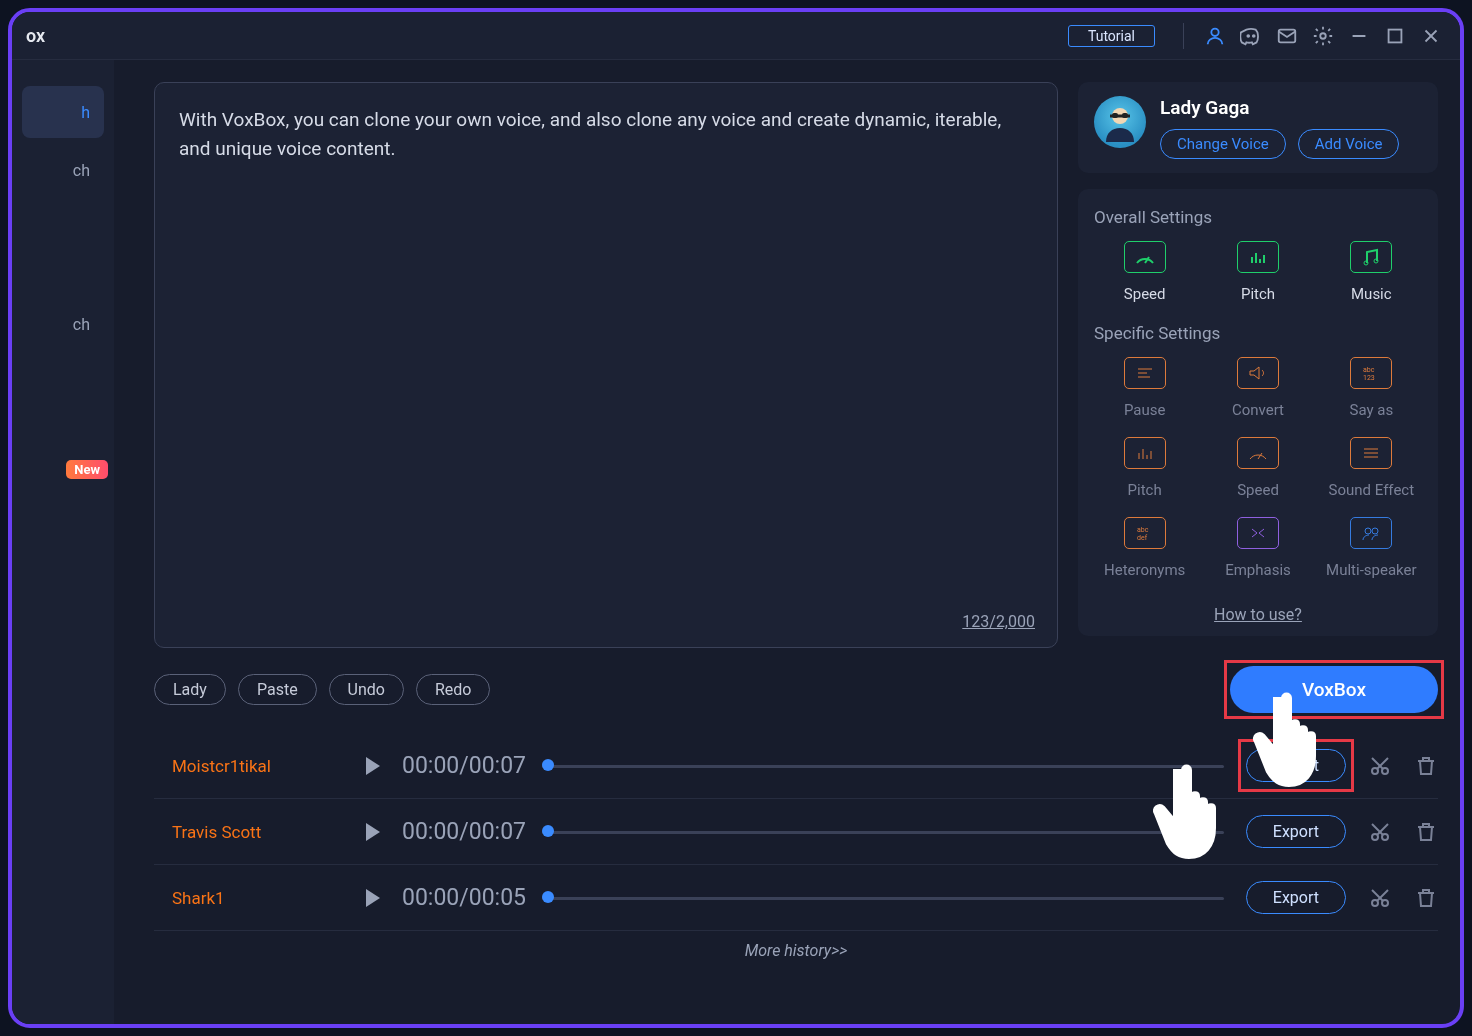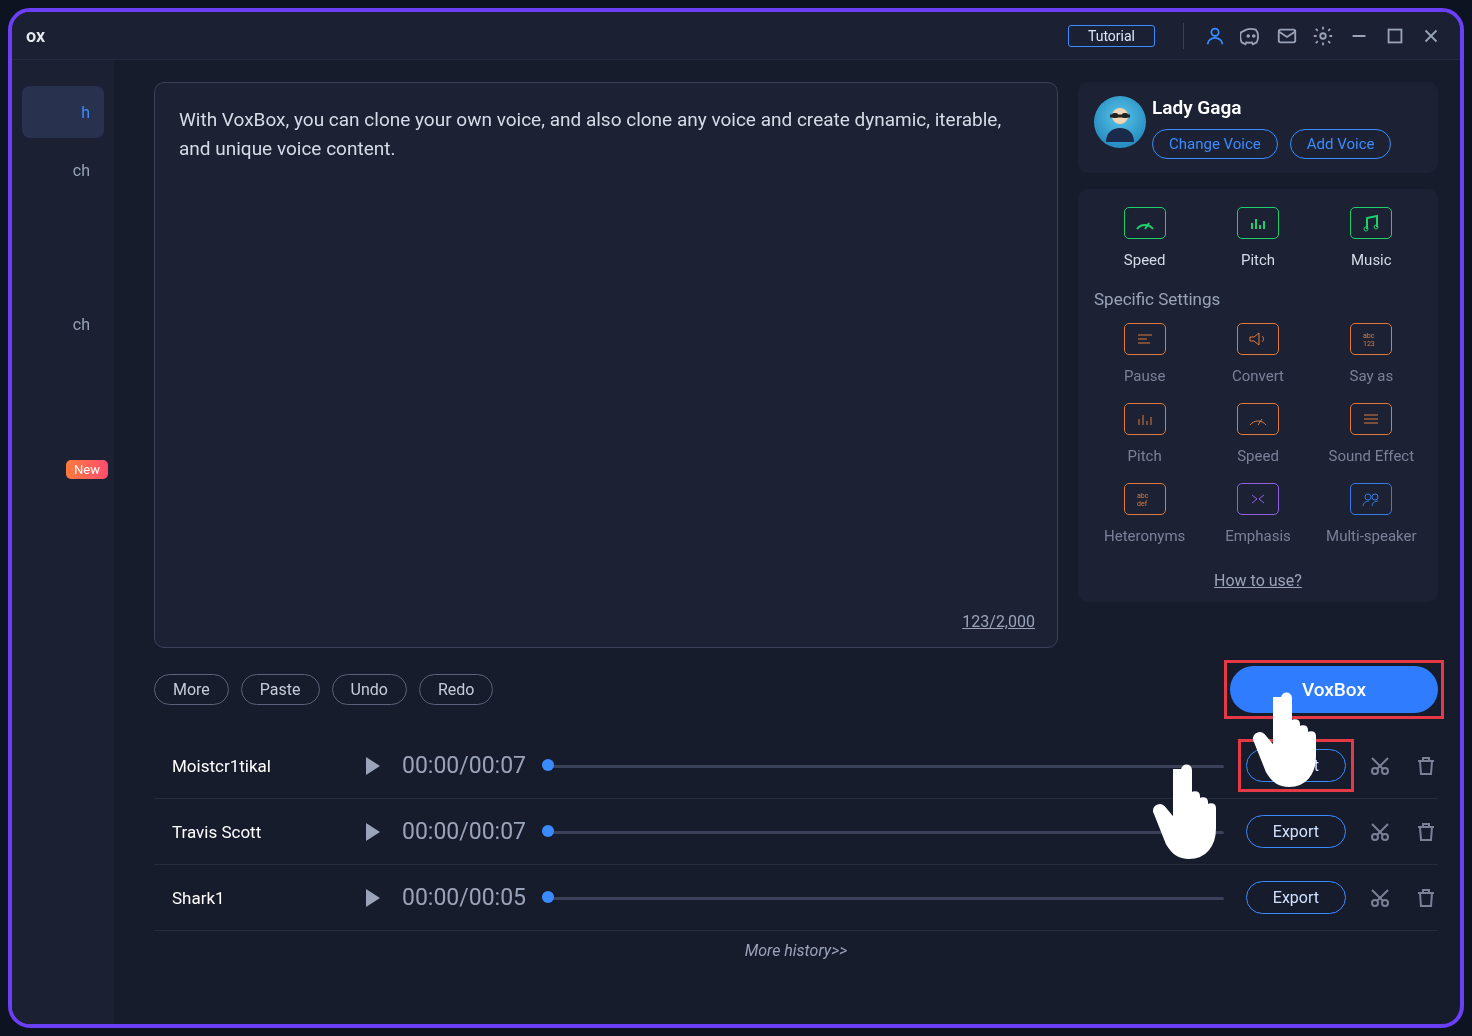--- a/index.html
+++ b/index.html
@@ -12,32 +12,32 @@
   .tb-icon { width:30px; height:30px; display:flex; align-items:center; justify-content:center; color:#9aa3b8; cursor:pointer; margin-left:6px; }
   .tb-icon svg { width:22px; height:22px; stroke:#9aa3b8; fill:none; stroke-width:2; }
   .tb-icon.accent svg { stroke:#3a8bff; }
   .vsep { width:1px; height:26px; background:#3a4158; margin:0 10px; }
 
   .body { display:flex; height:calc(100% - 48px); }
 
   .sidebar { width:102px; background:#1b2133; padding-top:20px; }
   .side-item { height:52px; margin:6px 10px; border-radius:8px; display:flex; align-items:center; justify-content:flex-end; padding-right:14px; color:#9aa3b8; font-size:16px; cursor:pointer; }
   .side-item.active { background:#28324e; color:#3a8bff; }
-  .new-badge { margin-left:auto; margin-right:6px; margin-top:100px; background:linear-gradient(90deg,#ff7a3d,#ff4d6d); color:#fff; font-size:13px; font-weight:400; padding:2px 8px; border-radius:5px; display:inline-block; float:right;text-align:center; }
+  .new-badge { margin-left:auto; margin-right:6px; margin-top:100px; background:linear-gradient(90deg,#ff7a3d,#ff4d6d); color:#fff; font-size:13px; font-weight:700; padding:2px 8px; border-radius:5px; display:inline-block; float:right;text-align:center; }
   .side-new-wrap { text-align:right; padding-right:6px; margin-top:110px; }
 
   .main { flex:1; padding:22px 22px 0 40px; display:flex; flex-direction:column; overflow:hidden; }
   .row1 { display:flex; gap:20px; }
 
   .editor { flex:1; border:1px solid #3a4158; border-radius:10px; padding:22px 24px; background:#1c2234; position:relative; height:566px; }
   .editor .text { color:#d6dbe7; font-size:19px; line-height:1.55; }
   .char-count { position:absolute; right:22px; bottom:16px; color:#9aa3b8; font-size:16px;text-decoration:underline; }
 
   .rightpanel { width:360px; display:flex; flex-direction:column; gap:16px; }
-  .voicecard { background:#1c2234; border-radius:10px; padding:14px 16px; display:flex; gap:6px; align-items:flex-start; }
+  .voicecard { background:#1c2234; border-radius:10px; padding:14px 16px; display:flex; gap:14px; align-items:flex-start; }
   .avatar { width:52px; height:52px; border-radius:50%; background:radial-gradient(circle at 50% 40%,#58c4e8 0%,#2a90c4 70%); display:flex; align-items:center; justify-content:center; }
   .avatar svg { width:40px; height:40px; }
   .voiceinfo { flex:1; }
   .voicename { color:#fff; font-size:19px; font-weight:600; margin-bottom:10px; }
   .voicebtns { display:flex; gap:12px; }
   .pillbtn { border:1px solid #3a8bff; color:#3a8bff; background:transparent; padding:5px 16px; border-radius:18px; font-size:15px; cursor:pointer; }
 
   .settings { background:#1c2234; border-radius:10px; padding:18px 16px 8px; }
   .sect-title { color:#9aa3b8; font-size:17px; margin-bottom:14px; }
   .icon-grid { display:grid; grid-template-columns:repeat(3,1fr); gap:18px 12px; margin-bottom:20px; }
@@ -56,21 +56,21 @@
   .row2 { display:flex; align-items:center; margin-top:18px; gap:12px; }
   .ghostbtn { border:1px solid #5a6178; color:#c6cbd9; background:transparent; padding:5px 18px; border-radius:18px; font-size:16px; cursor:pointer; }
   .row2 .spacer { flex:1; }
   .convert-wrap { position:relative; }
   .convert-highlight { position:absolute; inset:-6px; border:3px solid #e63946; pointer-events:none; }
   .convert-btn { background:#2f7cff; color:#fff; border:none; padding:12px 72px; border-radius:24px; font-size:19px; font-weight:500; cursor:pointer; }
 
   .history { margin-top:20px; flex:1; overflow:hidden; }
   .track { display:flex; align-items:center; padding:16px 0; border-bottom:1px solid #262c3f; gap:22px; }
   .track:last-of-type { border-bottom:none; }
-  .tname { color:#ffffff; font-size:17px; width:190px; padding-left:18px; }
+  .tname { color:#f97316; font-size:17px; width:190px; padding-left:18px; }
   .play-icon { width:0; height:0; border-left:14px solid #9aa3b8; border-top:9px solid transparent; border-bottom:9px solid transparent; cursor:pointer; }
   .ttime { color:#9aa3b8; font-size:23px; width:118px; }
   .slider { flex:1; position:relative; height:6px; }
   .slider .bar { position:absolute; left:0; right:0; top:2px; height:3px; background:#3a4158; border-radius:2px; }
   .slider .dot { position:absolute; left:0; top:-4px; width:12px; height:12px; background:#3a8bff; border-radius:50%; }
   .export-wrap { position:relative; }
   .exportbtn { border:1px solid #3a8bff; color:#cfe0ff; background:transparent; padding:6px 26px; border-radius:20px; font-size:16px; cursor:pointer; }
   .export-highlight { position:absolute; inset:-10px -8px; border:3px solid #e63946; pointer-events:none; }
   .track .ticon { color:#7a8197; cursor:pointer; display:flex; align-items:center; }
   .track .ticon svg { width:24px; height:24px; stroke:#7a8197; fill:none; stroke-width:2; }
@@ -164,20 +164,21 @@
             <div class="voiceinfo">
               <div class="voicename">Lady Gaga</div>
               <div class="voicebtns">
                 <button class="pillbtn">Change Voice</button>
                 <button class="pillbtn">Add Voice</button>
               </div>
             </div>
           </div>
 
           <div class="settings">
+            <div class="sect-title">Overall Settings</div>
             <div class="icon-grid">
               <div class="icon-cell">
                   <div class="icon-box c-green">
                     <svg viewBox="0 0 24 20">
                       <path d="M4 16a10 10 0 0 1 16 0" stroke-width="2"></path>
                       <line x1="12" y1="16" x2="16" y2="10" stroke-width="2"></line>
                     </svg>
                   </div>
                   <span class="lbl">Speed</span>
                 </div>
@@ -291,21 +292,21 @@
                   </div>
                   <span class="lbl">Multi-speaker</span>
                 </div>
             </div>
             <div class="howto">How to use?</div>
           </div>
         </div>
       </div>
 
       <div class="row2">
-        <button class="ghostbtn">More</button>
+        <button class="ghostbtn">Lady</button>
         <button class="ghostbtn">Paste</button>
         <button class="ghostbtn">Undo</button>
         <button class="ghostbtn">Redo</button>
         <span class="spacer"></span>
         <div class="convert-wrap">
           <div class="convert-highlight"></div>
           <button class="convert-btn">VoxBox</button>
         </div>
       </div>
 

